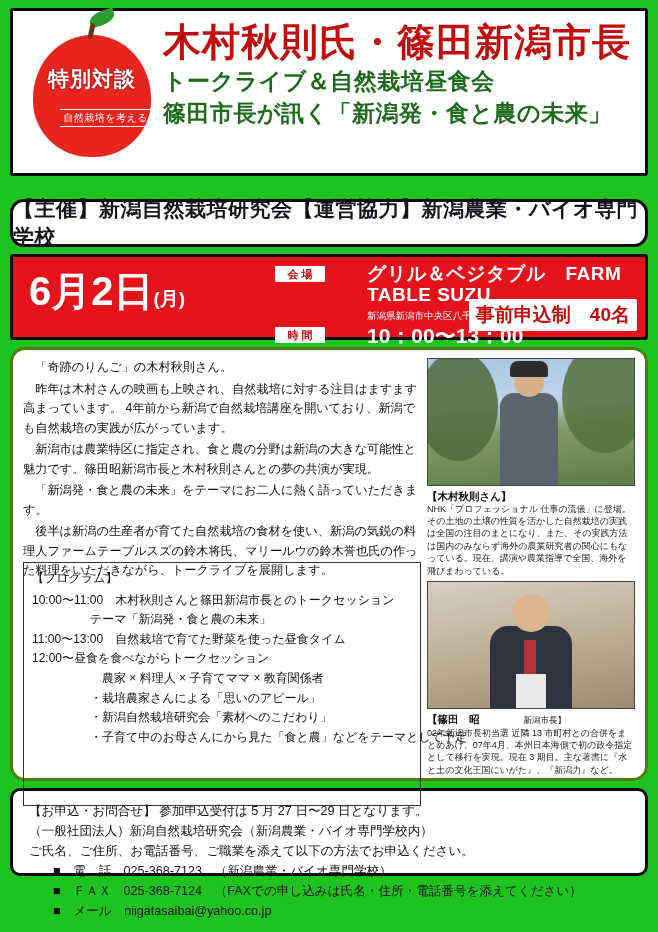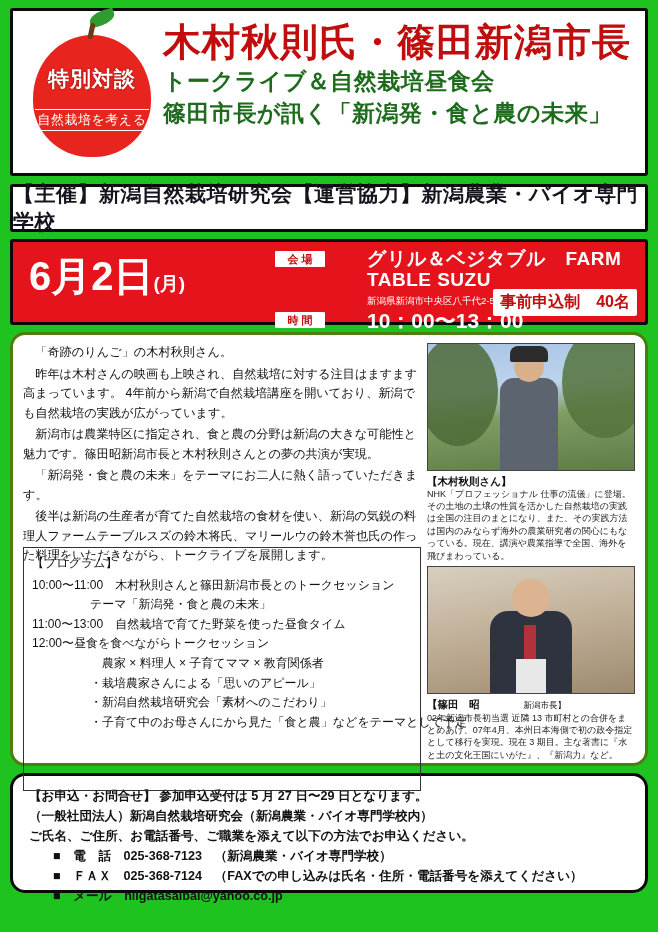--- a/index.html
+++ b/index.html
@@ -29,43 +29,43 @@
   .leaf{
     position:absolute;left:62px;top:-10px;width:26px;height:14px;background:#2f9c2f;
     border-radius:60% 10% 60% 10%;transform:rotate(-18deg);
   }
   .apple-label{
     position:absolute;left:12px;top:44px;width:106px;text-align:center;
     color:#fff;font-weight:bold;font-size:21px;letter-spacing:1px;
     text-shadow:0 0 2px #7a0b08;
   }
   .apple-sub{
-    position:absolute;left:6px;top:88px;width:118px;text-align:center;
-    color:#ffffff;font-size:13px;letter-spacing:0.5px;
+    position:absolute;left:6px;top:88px;width:118px;text-align:right;
+    color:#ffffff;font-size:10px;letter-spacing:0.5px;
   }
   .apple-sub .band{
     display:inline-block;border-top:1px solid #fff;border-bottom:1px solid #fff;padding:1px 3px;
   }
   .head-text{position:absolute;left:150px;top:8px;right:8px;}
   .h-line1{
     color:#c00d0d;font-weight:bold;font-size:38px;line-height:46px;
     letter-spacing:1px;white-space:nowrap;
   }
   .h-line2{
     color:#1e6b1e;font-weight:bold;font-size:23px;line-height:32px;
     letter-spacing:0.5px;white-space:nowrap;
   }
   .h-line3{
     color:#1e6b1e;font-weight:bold;font-size:23px;line-height:32px;
     letter-spacing:0.5px;white-space:nowrap;
   }
 
   
   .organizer{
-    margin-top:8px;background:#ffffff;border:3px solid #0a0a0a;border-radius:3px;
+    margin-top:23px;background:#ffffff;border:3px solid #0a0a0a;border-radius:14px;
     height:42px;display:flex;align-items:center;justify-content:center;
     font-weight:bold;font-size:21px;color:#14141e;letter-spacing:0.5px;
   }
 
   
   .infobar{
     margin-top:7px;background:#e5131b;border:3px solid #0a0a0a;border-radius:3px;
     height:86px;position:relative;box-sizing:border-box;color:#fff;
   }
   .date{
@@ -79,21 +79,21 @@
     background:#fff;color:#c00d0d;font-weight:bold;font-size:11px;
     padding:1px 4px;margin-right:6px;line-height:14px;min-width:42px;text-align:center;
     border-radius:1px;margin-top:3px;
   }
   .rowtxt{font-weight:bold;font-size:19px;line-height:21px;letter-spacing:0.5px;}
   .rowsub{font-size:9.5px;font-weight:normal;line-height:12px;}
   .rowtime{font-weight:bold;font-size:21px;line-height:23px;}
   .fee{font-weight:bold;font-size:21px;line-height:23px;}
   .capacity{
     position:absolute;right:8px;bottom:6px;background:#fff;color:#c00d0d;
-    font-weight:bold;font-size:16px;padding:3px 7px;border-radius:2px;
+    font-weight:bold;font-size:19px;padding:3px 7px;border-radius:2px;
   }
 
   
   .bodybox{
     margin-top:7px;background:#ffffff;border:3px solid #4d7c0f;border-radius:15px;
     height:434px;position:relative;box-sizing:border-box;padding:8px 10px;
   }
   .article{
     width:398px;font-size:12.2px;line-height:19.5px;color:#111;
   }
@@ -133,22 +133,22 @@
   .photo2 .shirt{position:absolute;left:88px;top:92px;width:30px;height:36px;background:#e8e8e8;transform:rotate(0deg);}
   .cap{
     font-size:9.6px;line-height:12.6px;margin-top:4px;
   }
   .capname{font-weight:bold;font-size:10.5px;}
   .capname .small{font-size:8.5px;font-weight:normal;margin-left:44px;}
   .captext{font-size:9px;line-height:12.4px;color:#222;}
 
   
   .footer{
-    margin-top:7px;background:#ffffff;border:3px solid #0a0a0a;border-radius:15px;
-    height:120px;box-sizing:border-box;padding:10px 16px;font-size:12.6px;line-height:20px;font-weight:bold;
+    margin-top:7px;background:#ffffff;border:3px solid #0a0a0a;border-radius:10px;
+    height:88px;box-sizing:border-box;padding:10px 16px;font-size:12.6px;line-height:20px;
   }
   .footer .li{padding-left:24px;}
 </style>
 </head>
 <body>
 
 <div class="page">
 
   <div class="header">
     <div class="apple-wrap">

